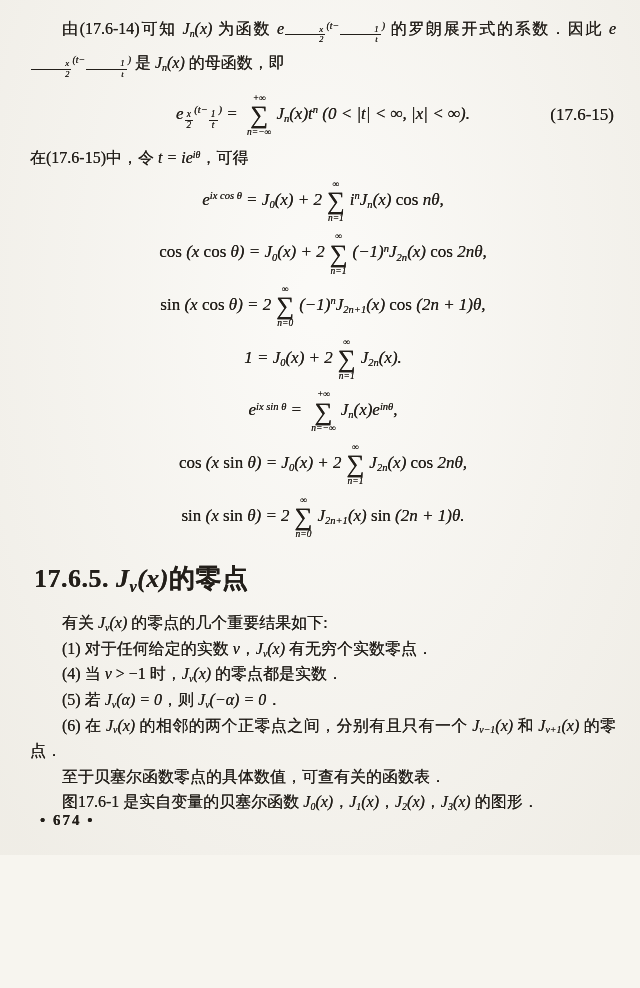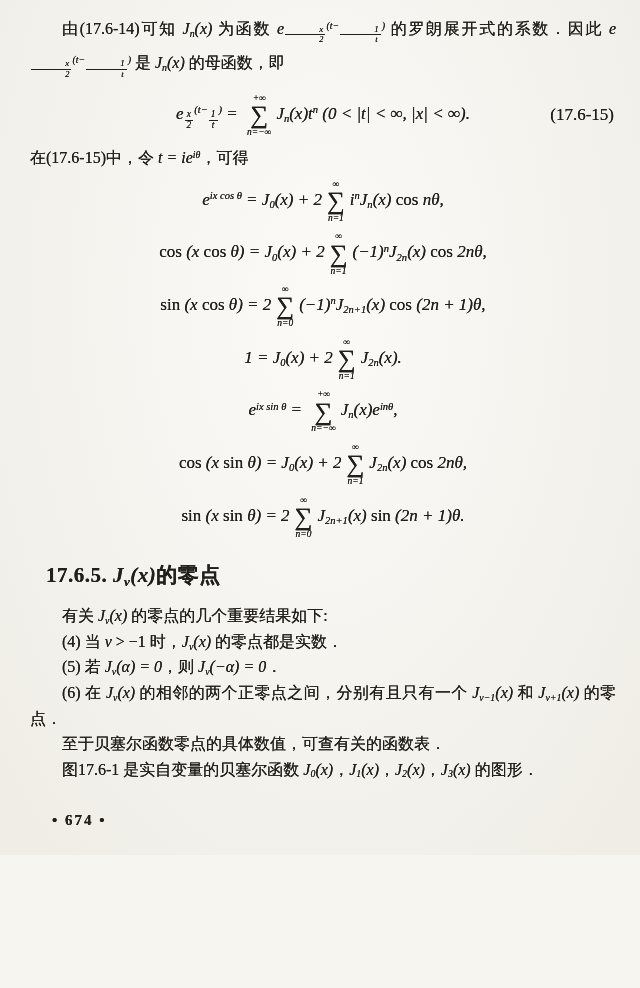--- a/index.html
+++ b/index.html
@@ -23,23 +23,23 @@
   .p{
     margin:0;
     font-size:16px;
     line-height:1.6;
     text-align:justify;
   }
   .p.ind{ text-indent:2em; }
   .p .m{ font-style:italic; }
   
   .h{
-    font-size:21px;
+    font-size:26px;
     font-weight:bold;
-    margin:22px 0 14px 16px;
+    margin:22px 0 14px 4px;
     letter-spacing:0.5px;
   }
   .h .m{ font-style:italic; }
   
   .eq{
     position:relative;
     text-align:center;
     font-size:17px;
     font-style:italic;
     margin:8px 0;
@@ -81,21 +81,21 @@
     vertical-align:middle;
     line-height:1;
     margin:0 5px;
     font-style:normal;
   }
   .sum .lim{ font-size:9.5px; font-style:italic; line-height:1.1; }
   .sum .sig{ font-size:25px; line-height:0.95; }
   
   .footer{
     position:absolute;
-    left:52px; bottom:26px;
+    left:40px; bottom:26px;
     font-weight:bold;
     font-size:15px;
     letter-spacing:2px;
   }
 </style>
 </head>
 <body>
 
 <div class="page">
   <div>
@@ -154,20 +154,21 @@
           <span class="sig">∑</span>
           <span class="lim">n=1</span>
         </span><span>J</span><sub><span>2n</span></sub><span>(x) </span><span class="r"><span>cos</span></span><span> 2nθ,</span></div>
       <div class="eq"><span class="r"><span>sin</span></span><span> (x </span><span class="r"><span>sin</span></span><span> θ) = 2</span><span class="sum">
           <span class="lim">∞</span>
           <span class="sig">∑</span>
           <span class="lim">n=0</span>
         </span><span>J</span><sub><span>2n+1</span></sub><span>(x) </span><span class="r"><span>sin</span></span><span> (2n + 1)θ.</span></div>
       <div class="h"><span>17.6.5.  </span><span class="m"><span>J</span><sub><span>ν</span></sub><span>(x)</span></span><span>的零点</span></div>
       <p class="p ind"><span>有关 </span><span class="m"><span>J</span><sub><span>ν</span></sub><span>(x)</span></span><span> 的零点的几个重要结果如下:</span></p>
+      <p class="p ind"><span>(1) 对于任何给定的实数 </span><span class="m"><span>ν</span></span><span>，</span><span class="m"><span>J</span><sub><span>ν</span></sub><span>(x)</span></span><span> 有无穷个实数零点．</span></p>
       <p class="p ind"><span>(4) 当 </span><span class="m"><span>ν</span></span><span> &gt; −1 时，</span><span class="m"><span>J</span><sub><span>ν</span></sub><span>(x)</span></span><span> 的零点都是实数．</span></p>
       <p class="p ind"><span>(5) 若 </span><span class="m"><span>J</span><sub><span>ν</span></sub><span>(α) = 0</span></span><span>，则 </span><span class="m"><span>J</span><sub><span>ν</span></sub><span>(−α) = 0</span></span><span>．</span></p>
       <p class="p ind"><span>(6) 在 </span><span class="m"><span>J</span><sub><span>ν</span></sub><span>(x)</span></span><span> 的相邻的两个正零点之间，分别有且只有一个 </span><span class="m"><span>J</span><sub><span>ν−1</span></sub><span>(x)</span></span><span> 和 </span><span class="m"><span>J</span><sub><span>ν+1</span></sub><span>(x)</span></span><span> 的零点．</span></p>
       <p class="p ind"><span>至于贝塞尔函数零点的具体数值，可查有关的函数表．</span></p>
       <p class="p ind"><span>图17.6-1 是实自变量的贝塞尔函数 </span><span class="m"><span>J</span><sub><span>0</span></sub><span>(x)</span></span><span>，</span><span class="m"><span>J</span><sub><span>1</span></sub><span>(x)</span></span><span>，</span><span class="m"><span>J</span><sub><span>2</span></sub><span>(x)</span></span><span>，</span><span class="m"><span>J</span><sub><span>3</span></sub><span>(x)</span></span><span> 的图形．</span></p>
     </div>
   <div class="footer">• 674 •</div>
 </div>
 
 </body></html>

